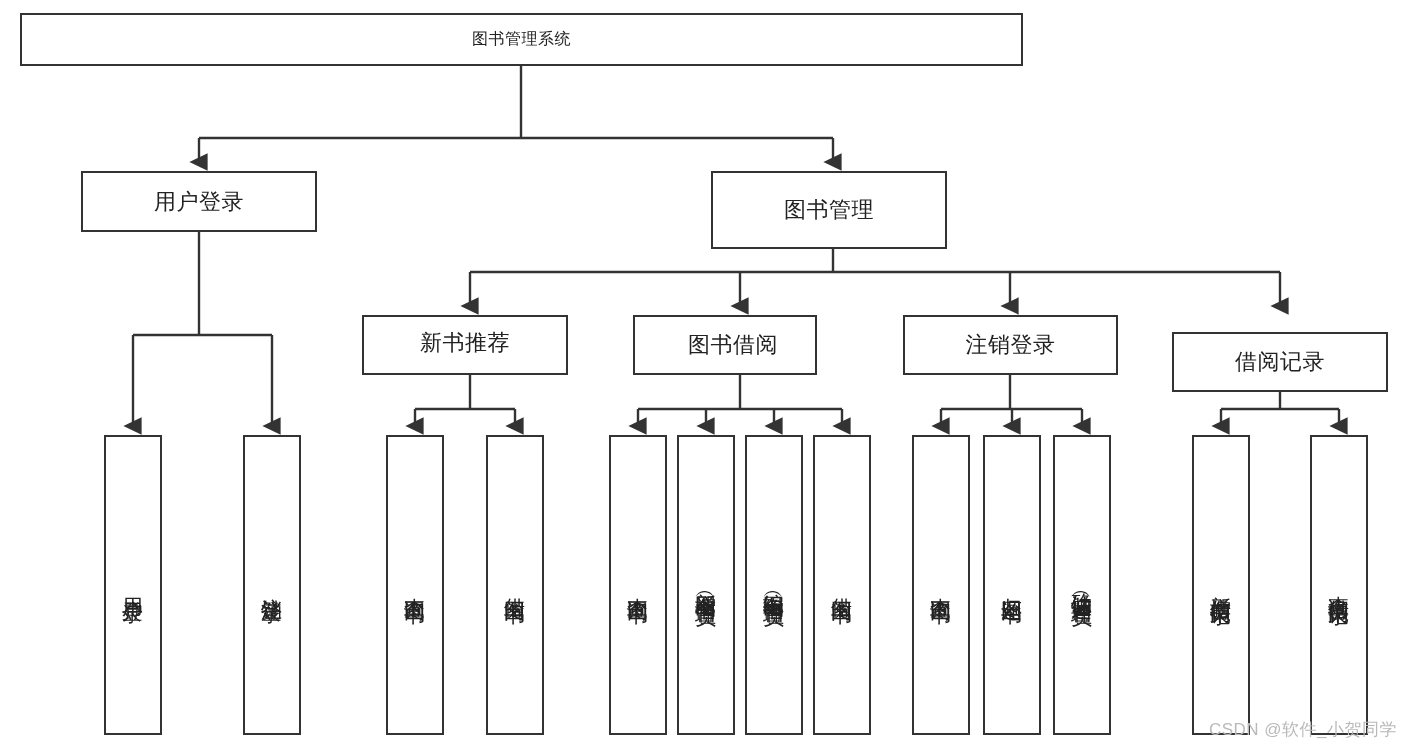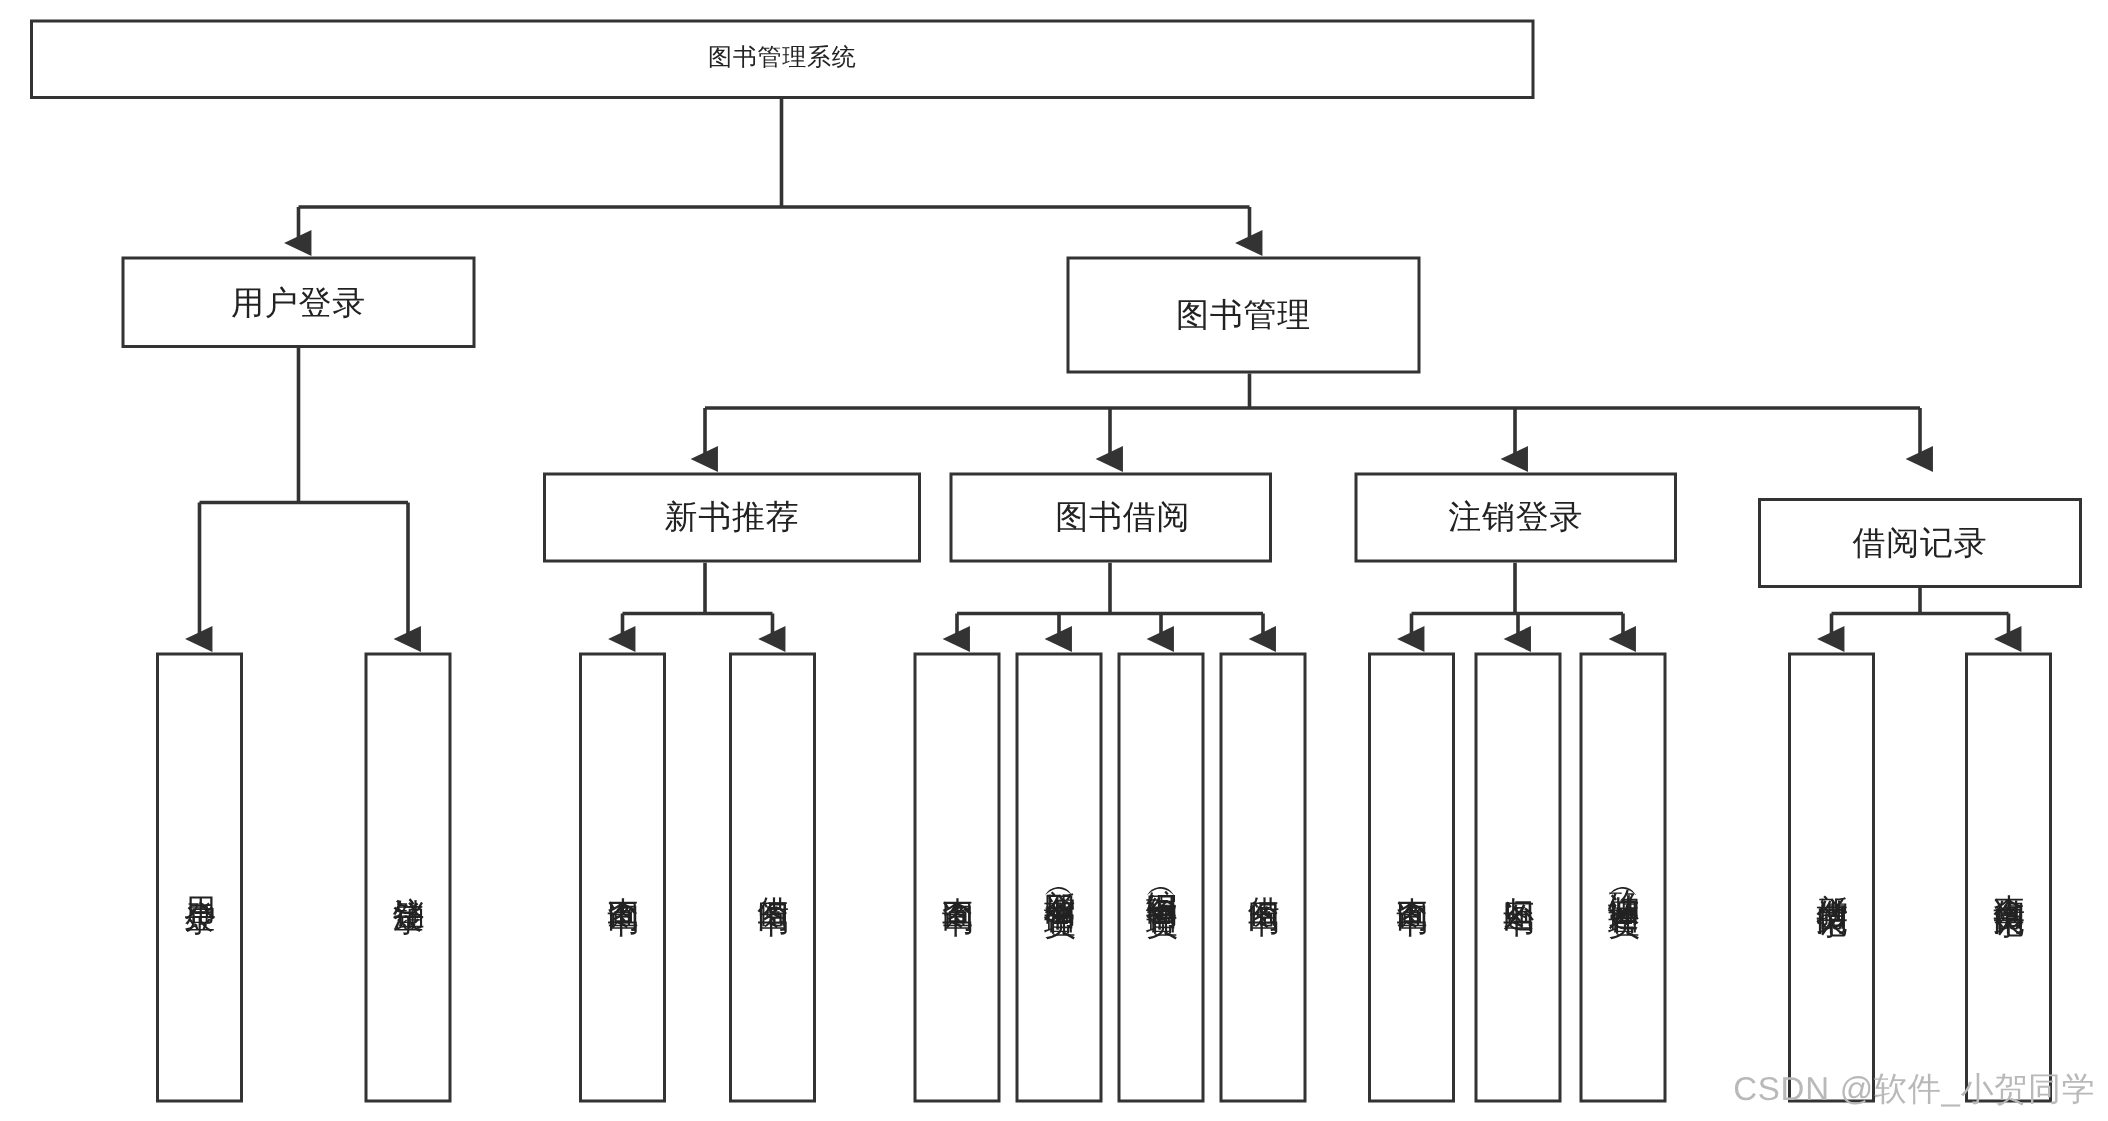--- a/index.html
+++ b/index.html
@@ -58,21 +58,21 @@
     text-orientation: upright;
     font-size: 21px;
     letter-spacing: 2px;
     line-height: 1;
     white-space: nowrap;
   }
   #watermark {
     position: absolute;
     right: 8px;
     bottom: 6px;
-    font-size: 22px;
+    font-size: 17px;
     color: #b9b9b9;
     letter-spacing: 0.5px;
     z-index: 5;
     white-space: nowrap;
   }
 </style>
 </head>
 <body>
 
 <div id="canvas">
@@ -131,24 +131,24 @@
     <span class="label">图书管理系统</span>
   </div>
 
   <div class="node horiz" style="left:81px; top:171px; width:236px; height:61px;">
     <span class="label">用户登录</span>
   </div>
   <div class="node horiz" style="left:711px; top:171px; width:236px; height:78px;">
     <span class="label">图书管理</span>
   </div>
 
-  <div class="node horiz" style="left:362px; top:315px; width:252px; height:60px;">
+  <div class="node horiz" style="left:362px; top:315px; width:206px; height:60px;font-family:Liberation Mono, monospace;">
     <span class="label">新书推荐</span>
   </div>
-  <div class="node horiz" style="left:633px; top:315px; width:215px; height:60px;padding-left:16px;">
+  <div class="node horiz" style="left:633px; top:315px; width:184px; height:60px;padding-left:16px;">
     <span class="label">图书借阅</span>
   </div>
   <div class="node horiz" style="left:903px; top:315px; width:215px; height:60px;">
     <span class="label">注销登录</span>
   </div>
   <div class="node horiz" style="left:1172px; top:332px; width:216px; height:60px;">
     <span class="label">借阅记录</span>
   </div>
 
   <div class="node vert" style="left:104px; top:435px; width:58px; height:300px;">

